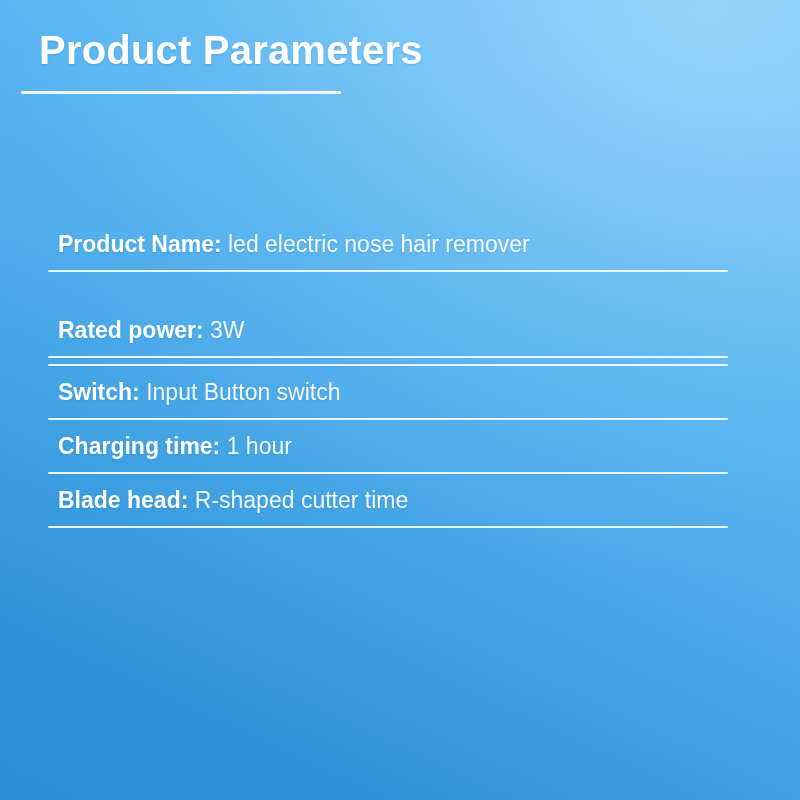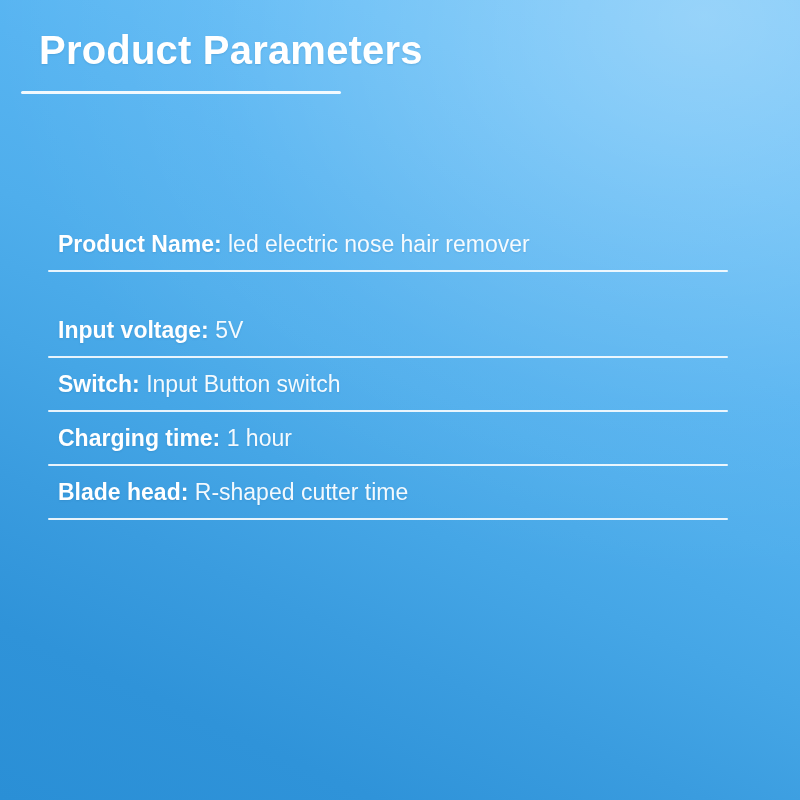--- a/index.html
+++ b/index.html
@@ -149,27 +149,30 @@
     <div class="param-list">
 
       <div class="param-row gap-large">
         <p class="param-text">
           <span class="param-label">Product Name:</span>
           <span class="param-value">led electric nose hair remover</span>
         </p>
         <div class="param-rule"></div>
       </div>
 
-
-
-      <div class="param-row gap-normal">
-        <p class="param-text">
-          <span class="param-label">Input voltage:</span>
-          <span class="param-value">5V</span>
-        </p>
+      <div class="param-row gap-normal">
+        <p class="param-text">
+          <span class="param-label">Rated power:</span>
+          <span class="param-value">3W</span>
+        </p>
+        <div class="param-rule"></div>
+      </div>
+
+
+      <div class="param-row gap-normal">
         <div class="param-rule"></div>
       </div>
 
       <div class="param-row gap-normal">
         <p class="param-text">
           <span class="param-label">Switch:</span>
           <span class="param-value">Input Button switch</span>
         </p>
         <div class="param-rule"></div>
       </div>

